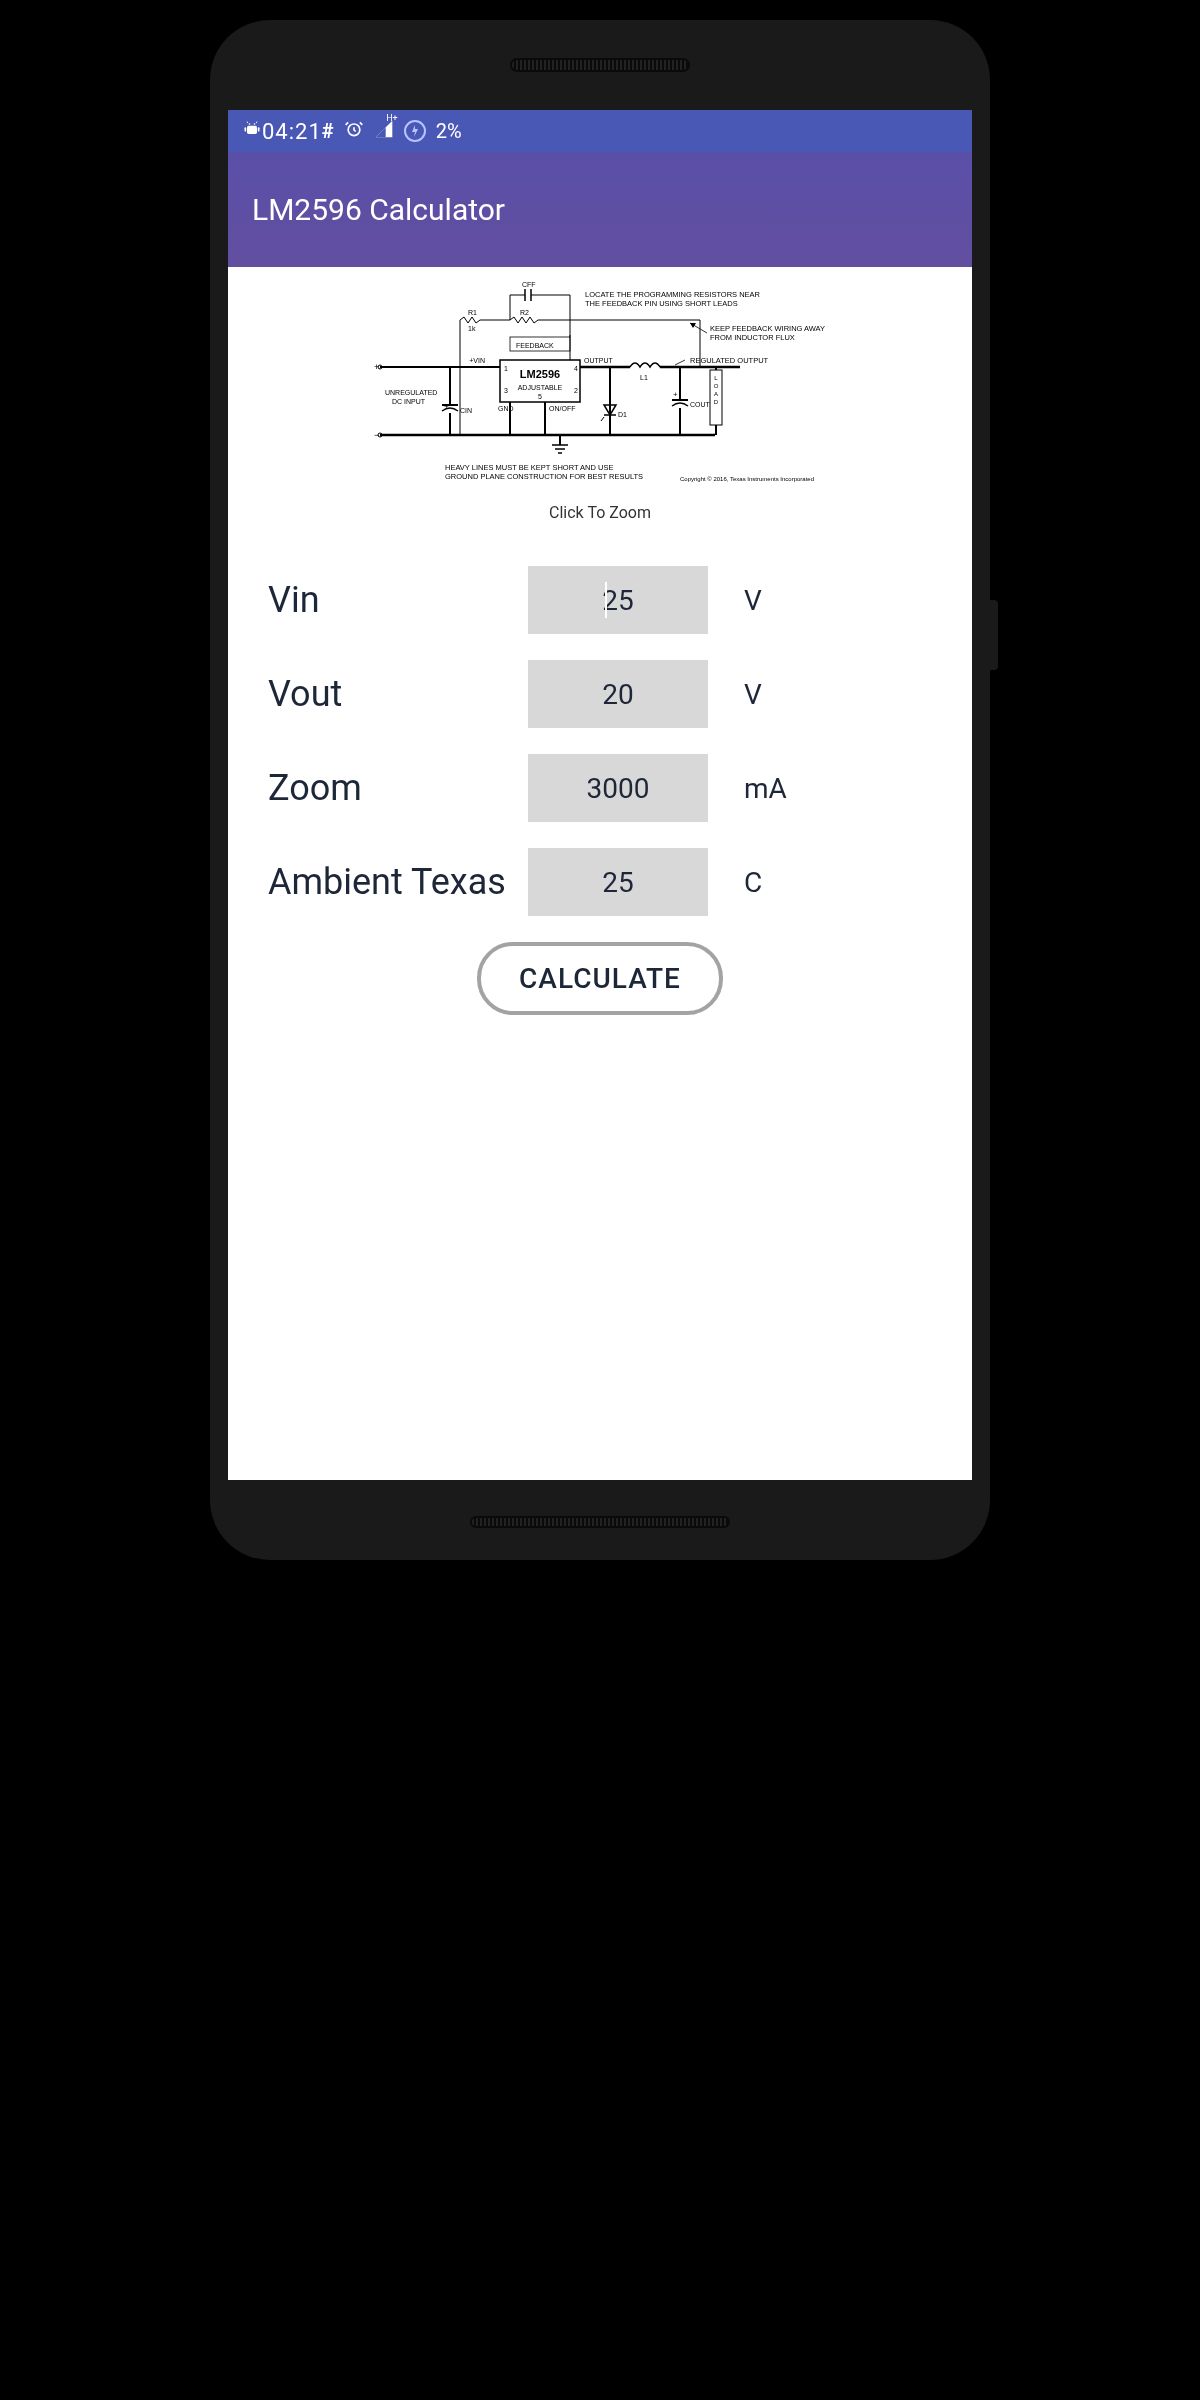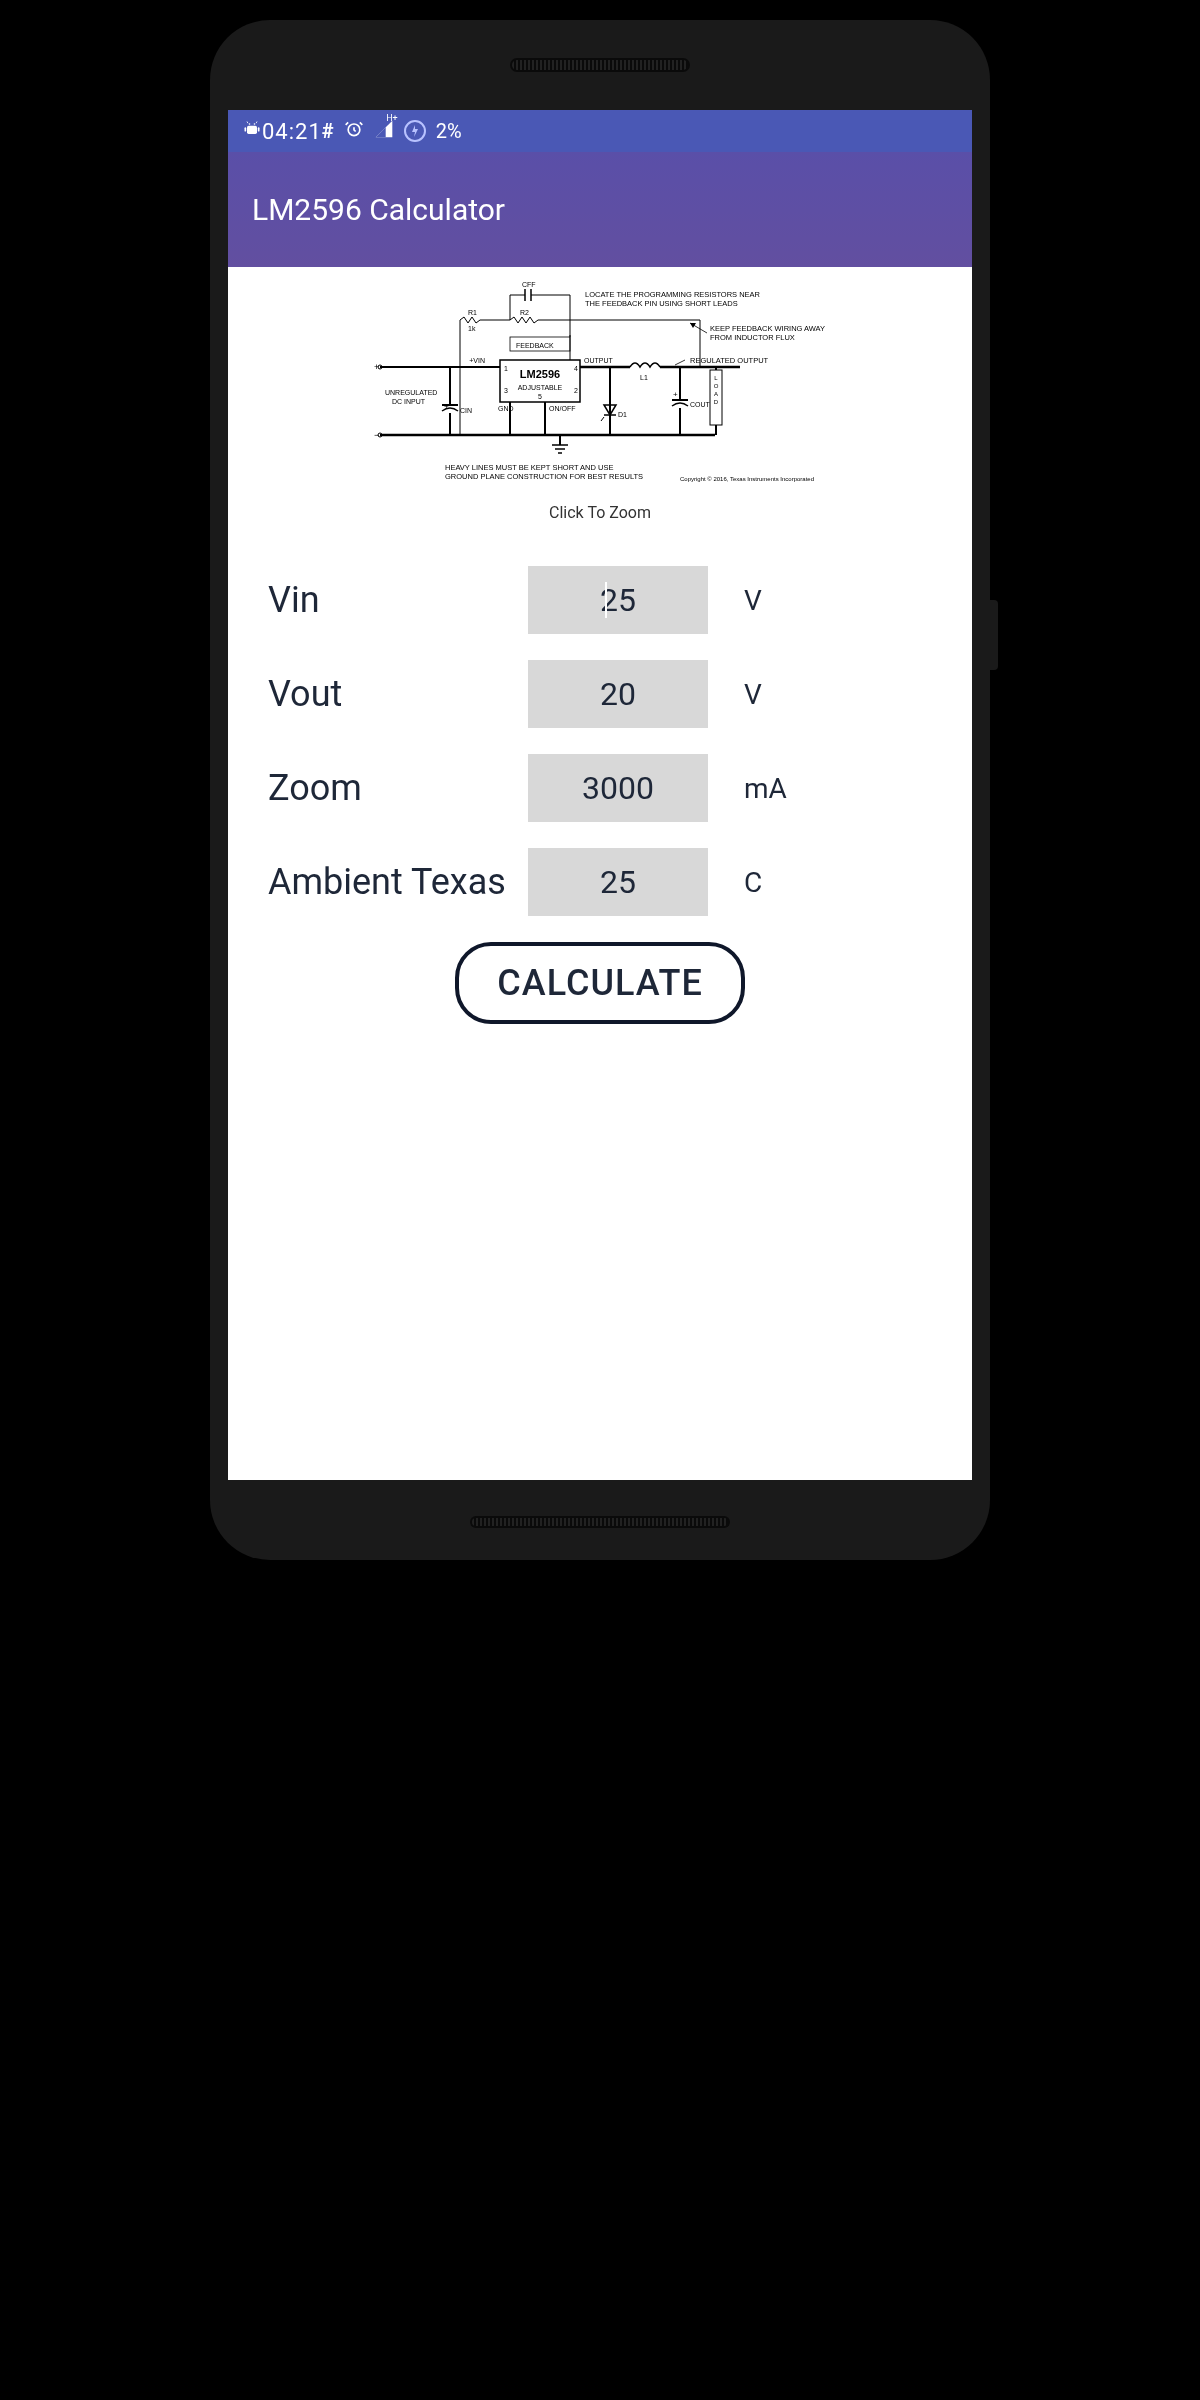--- a/index.html
+++ b/index.html
@@ -133,41 +133,41 @@
     flex: 0 0 260px;
     font-size: 36px;
     color: #1e2738;
     font-weight: 400;
   }
   .form-input {
     width: 180px;
     height: 68px;
     background: #d8d8d8;
     border: none;
-    font-size: 32px;
+    font-size: 28px;
     color: #1e2738;
     text-align: center;
     font-family: inherit;
   }
   .form-unit {
     margin-left: 36px;
     font-size: 28px;
     color: #1e2738;
   }
   .calc-button-wrap {
     display: flex;
     justify-content: center;
     margin-top: 24px;
   }
   .calc-button {
     padding: 16px 38px;
-    font-size: 36px;
+    font-size: 28px;
     color: #1e2738;
     background: #fff;
-    border: 4px solid #0f172a;
+    border: 4px solid #a3a3a3;
     border-radius: 36px;
     font-weight: 500;
     letter-spacing: 1px;
     cursor: pointer;
     font-family: inherit;
   }
   .cursor-line {
     position: absolute;
     width: 2px;
     height: 36px;

